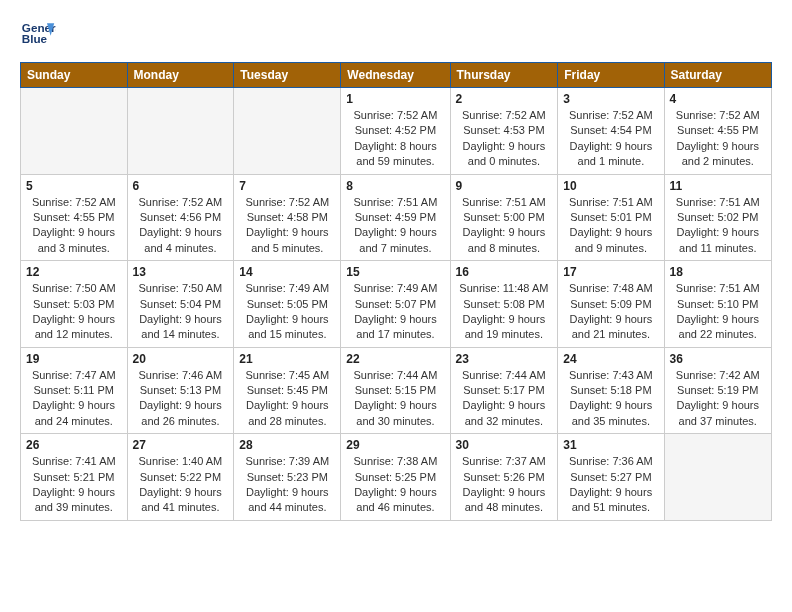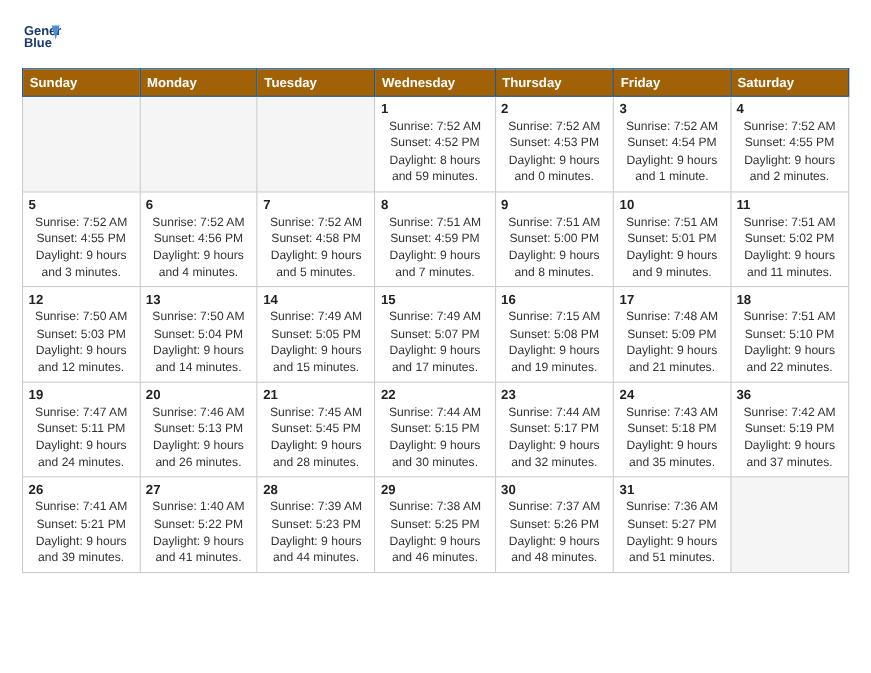--- a/index.html
+++ b/index.html
@@ -222,21 +222,21 @@
           </td>
           <td>
             <span class="day-num">15</span>
             <div class="day-info">Sunrise: 7:49 AM
 Sunset: 5:07 PM
 Daylight: 9 hours
 and 17 minutes.</div>
           </td>
           <td>
             <span class="day-num">16</span>
-            <div class="day-info">Sunrise: 7:15 AM
+            <div class="day-info">Sunrise: 11:48 AM
 Sunset: 5:08 PM
 Daylight: 9 hours
 and 19 minutes.</div>
           </td>
           <td>
             <span class="day-num">17</span>
             <div class="day-info">Sunrise: 7:48 AM
 Sunset: 5:09 PM
 Daylight: 9 hours
 and 21 minutes.</div>

